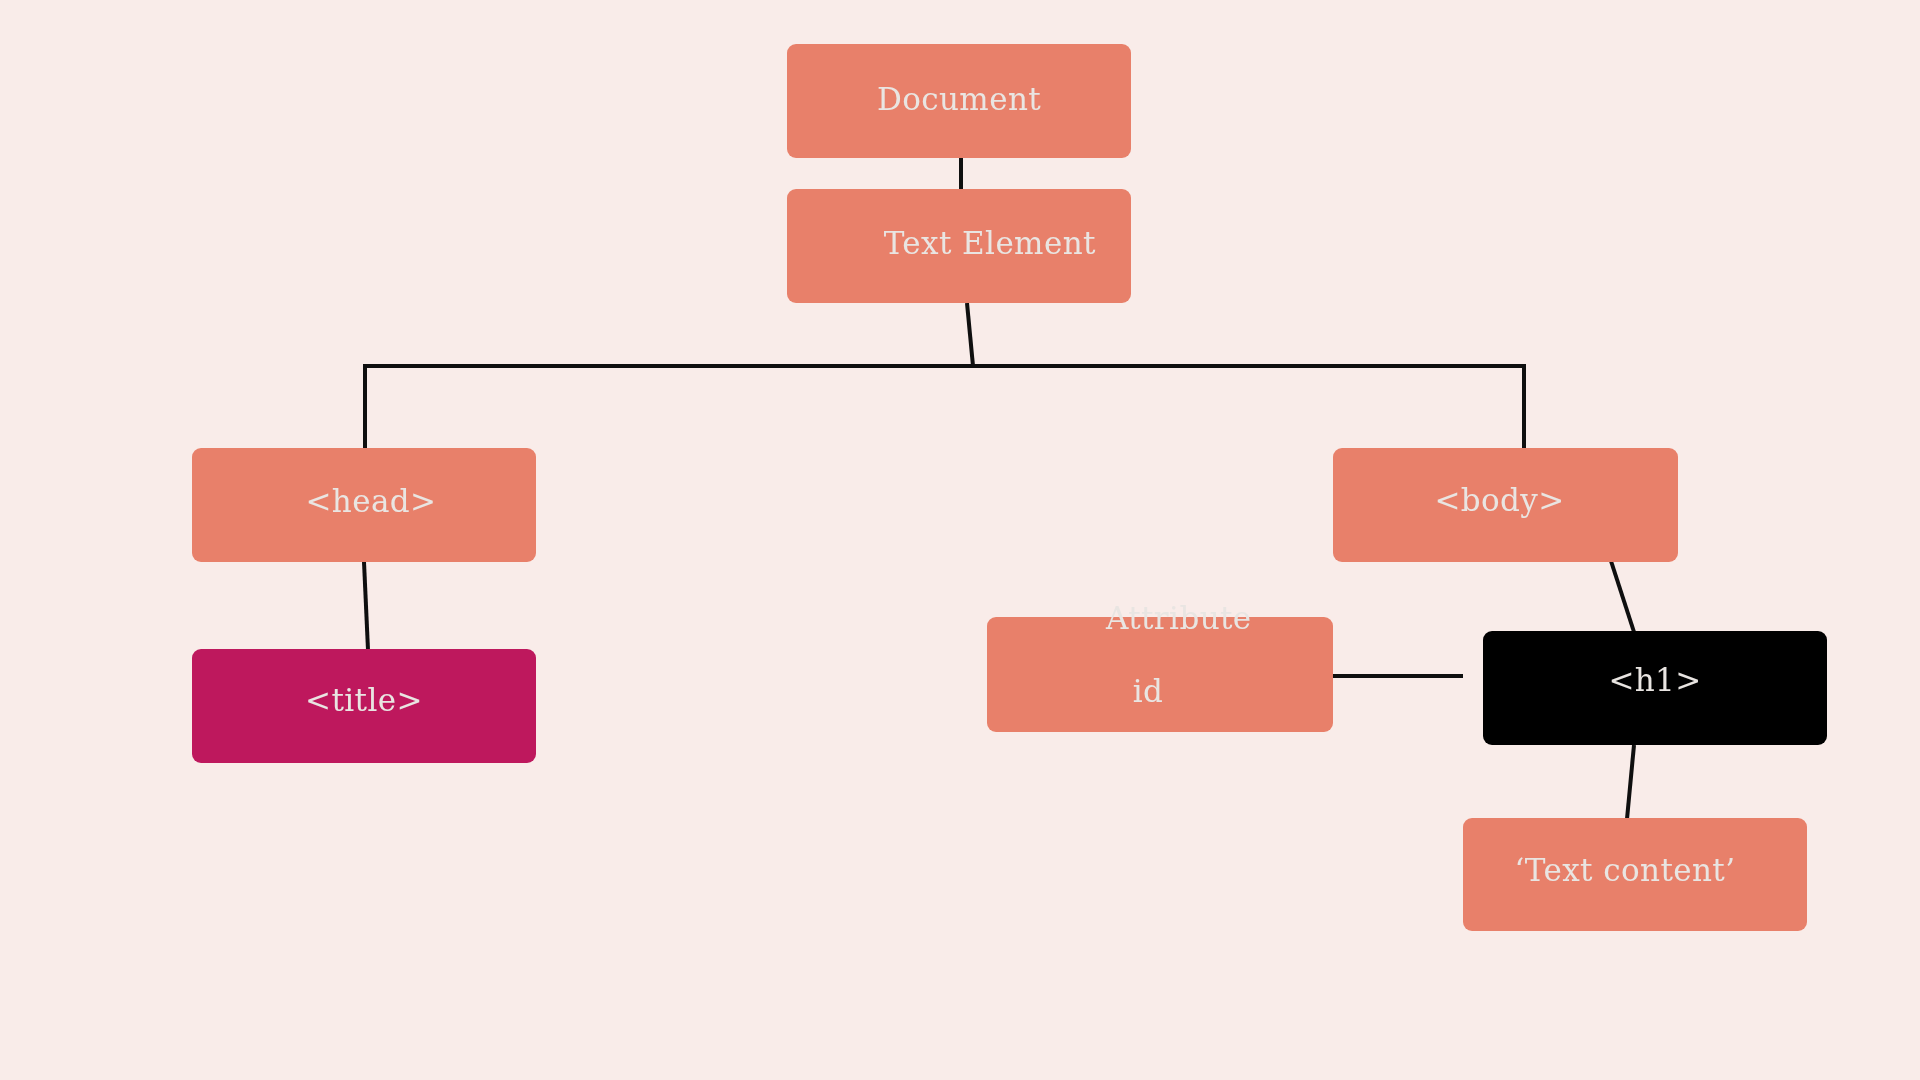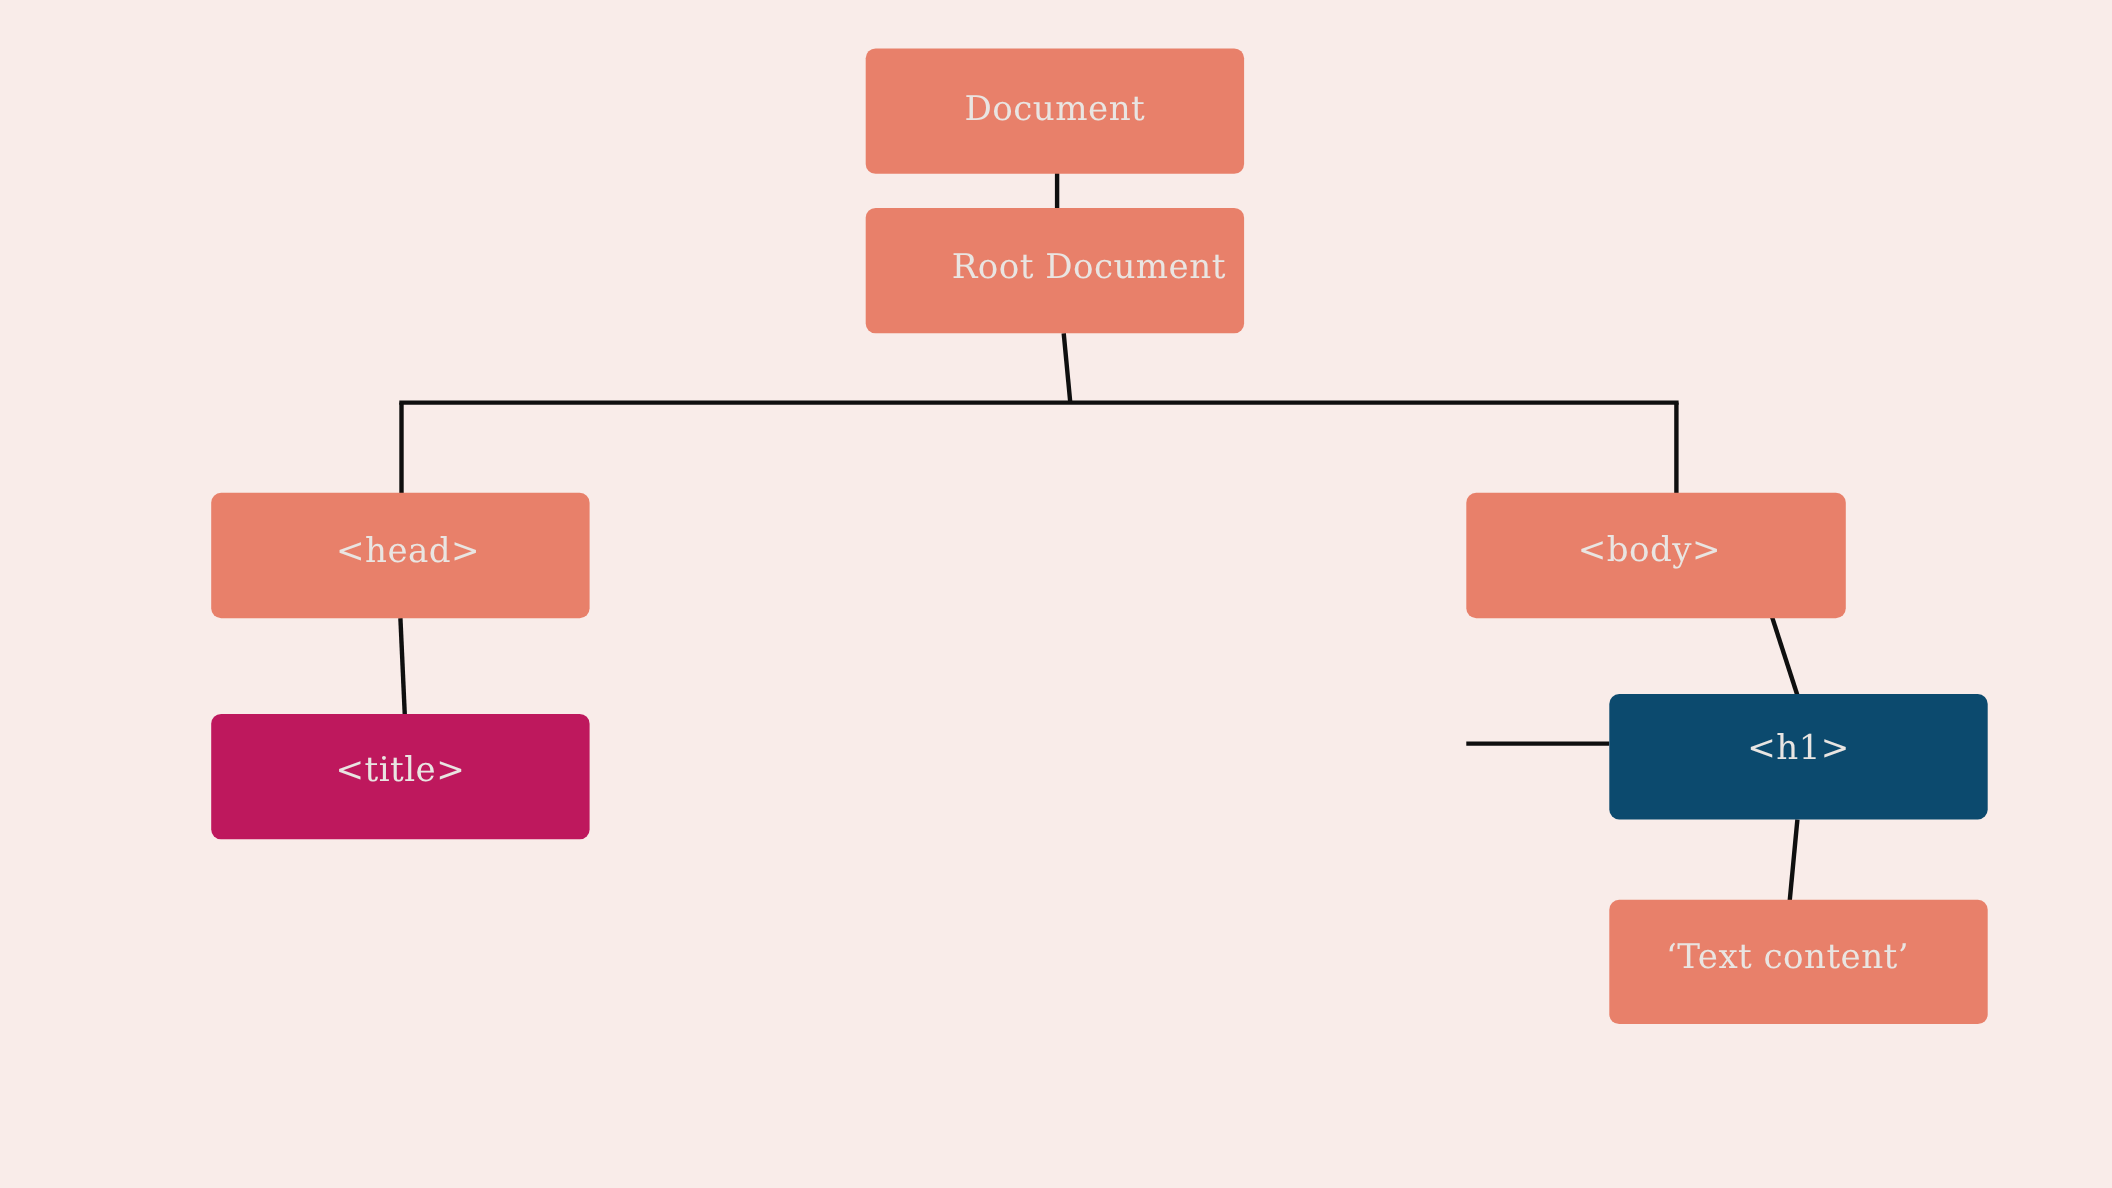--- a/index.html
+++ b/index.html
@@ -90,38 +90,44 @@
 
     <line x1="1634" y1="745" x2="1627" y2="819" stroke="#0f0f0f" stroke-width="4"></line>
   </svg>
 
   <div class="node" id="node-document" style="background: rgb(232, 128, 106); color: rgb(233, 229, 226);">
     <span class="node-label">Document</span>
   </div>
 
   <div class="node" id="node-root" style="background: rgb(232, 128, 106); color: rgb(233, 229, 226);">
     <span class="node-label">
-      <span>Root Document</span>
+      <span>Text Element</span>
     </span>
   </div>
 
   <div class="node" id="node-head" style="background: rgb(232, 128, 106); color: rgb(233, 229, 226);">
     <span class="node-label">&lt;head&gt;</span>
   </div>
 
   <div class="node" id="node-title" style="background: #be185d; color: rgb(233, 229, 226);">
     <span class="node-label">&lt;title&gt;</span>
   </div>
 
   <div class="node" id="node-body" style="background: rgb(232, 128, 106); color: rgb(233, 229, 226);">
     <span class="node-label">&lt;body&gt;</span>
   </div>
 
+  <div class="node" id="node-attribute" style="background: rgb(232, 128, 106); color: rgb(233, 229, 226);">
+    <span class="node-label">
+      <span>Attribute</span>
+      <span class="line2">id</span>
+    </span>
+  </div>
 
-  <div class="node" id="node-h1" style="background: #0c4a6e; color: rgb(233, 229, 226);">
+  <div class="node" id="node-h1" style="background: #000000; color: rgb(233, 229, 226); margin-left: 20px;">
     <span class="node-label">&lt;h1&gt;</span>
   </div>
 
   <div class="node" id="node-text" style="background: rgb(232, 128, 106); color: rgb(233, 229, 226); justify-content: center;">
     <span class="node-label">‘Text content’</span>
   </div>
 
 </div>
 
 </body></html>

